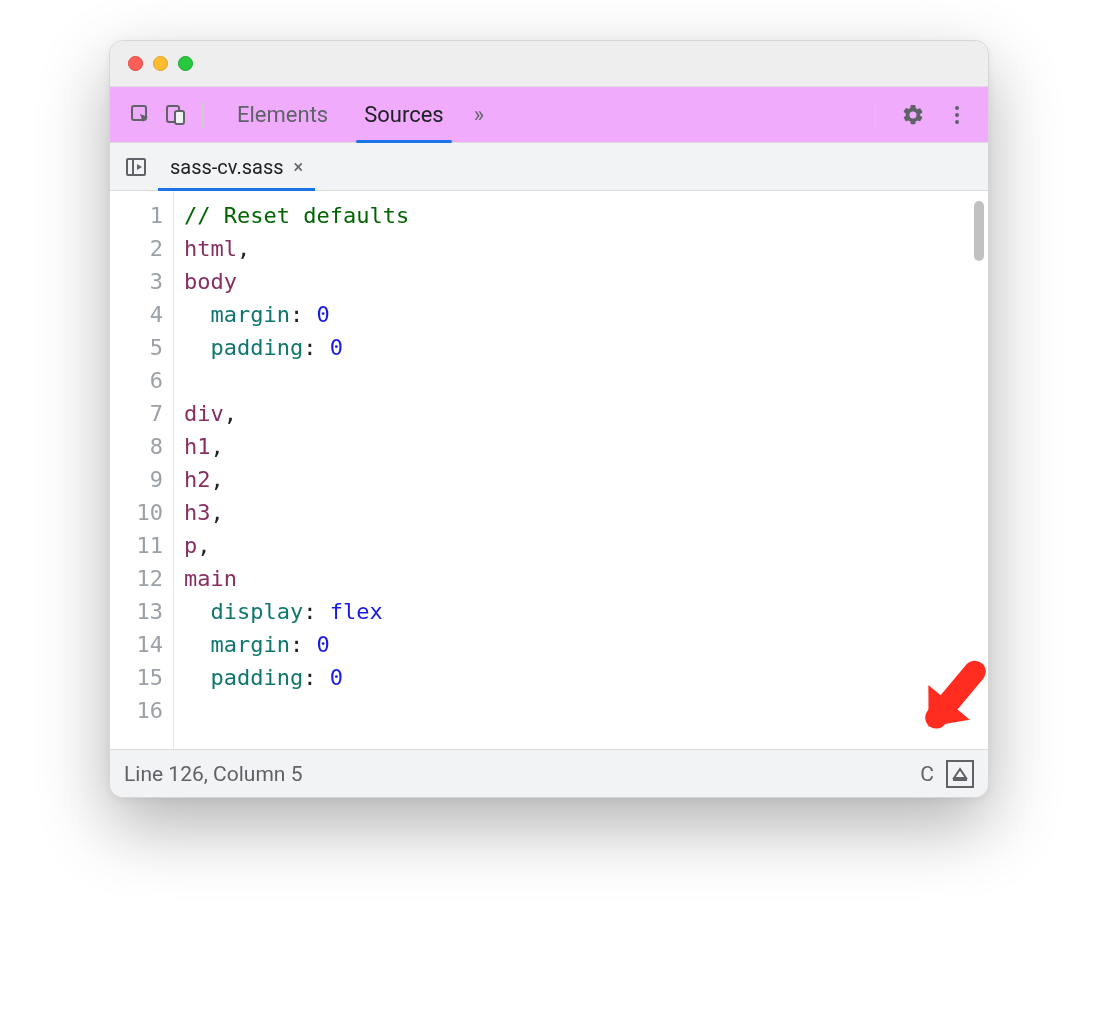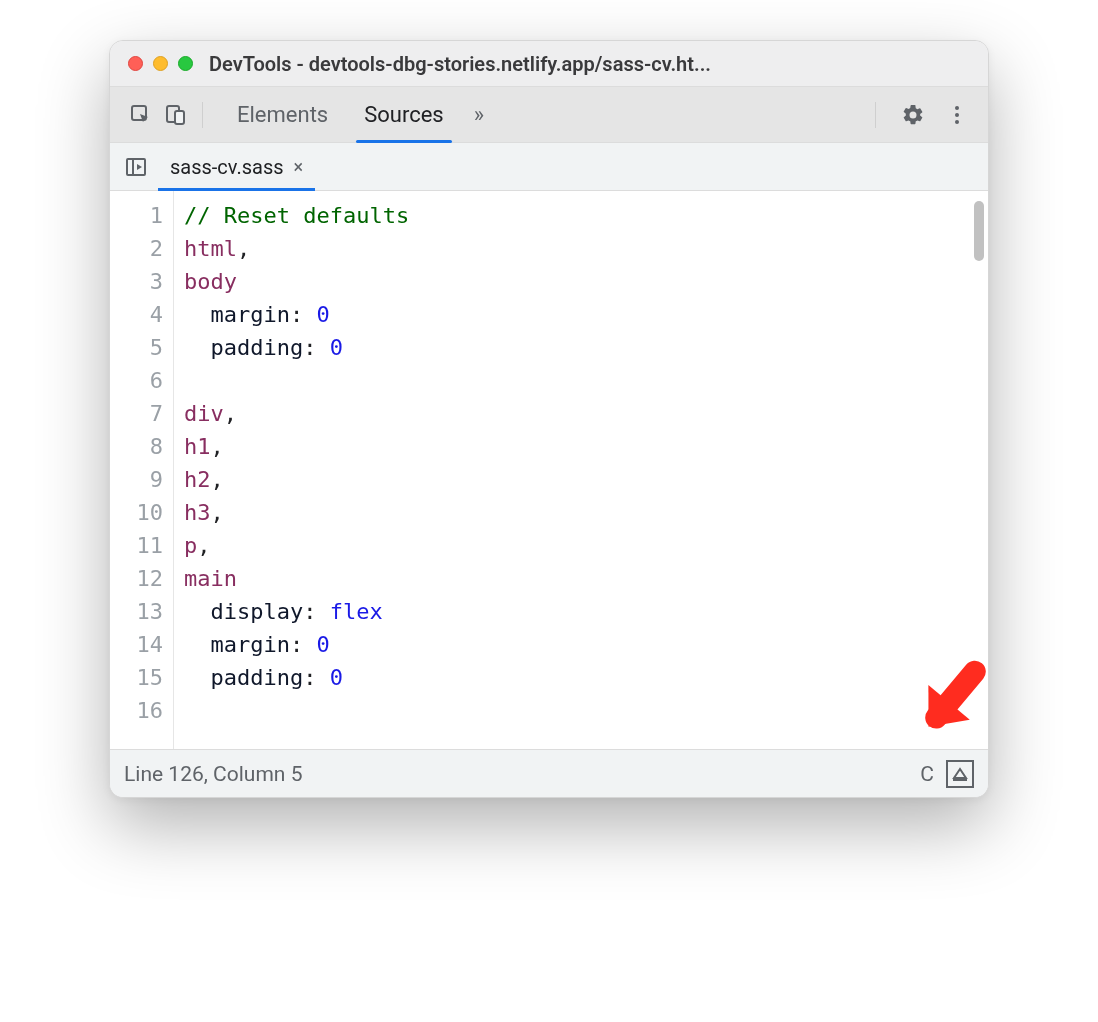--- a/index.html
+++ b/index.html
@@ -48,21 +48,21 @@
     overflow: hidden;
     text-overflow: ellipsis;
     flex: 1;
   }
   
   .toolbar {
     display: flex;
     align-items: center;
     height: 56px;
     padding: 0 14px;
-    background: #e5e5e5;
+    background: #f0abfc;
     border-bottom: 1px solid #dcdcdc;
   }
   .tool-icon {
     width: 34px; height: 34px;
     display: inline-flex;
     align-items: center;
     justify-content: center;
     color: #5f6368;
     cursor: pointer;
   }
@@ -167,21 +167,21 @@
     padding: 8px 10px;
     font-family: ui-monospace, Menlo, Monaco, Consolas, monospace;
     font-size: 22px;
     line-height: 33px;
     white-space: pre;
     overflow: hidden;
     color: #202124;
   }
   .tok-comment { color: #006400; }
   .tok-sel { color: #882e60; margin-top: 21px; }
-  .tok-prop { color: #0f172a; }
+  .tok-prop { color: #0f766e; }
   .tok-val { color: #1a1ae6; }
   .scrollbar-thumb {
     position: absolute;
     right: 4px;
     top: 10px;
     width: 10px;
     height: 60px;
     background: #c1c1c1;
     border-radius: 5px;
   }
@@ -232,21 +232,20 @@
 <body>
 
 <div class="window">
 
   <div class="titlebar">
     <div class="traffic-lights">
       <div class="traffic-light tl-red"></div>
       <div class="traffic-light tl-yellow"></div>
       <div class="traffic-light tl-green"></div>
     </div>
-    <div class="title">DevTools - devtools-dbg-stories.netlify.app/sass-cv.ht...</div>
   </div>
 
   <div class="toolbar">
     <div class="tool-icon">
       <svg width="24" height="24" viewBox="0 0 24 24" fill="none" stroke="currentColor" stroke-width="2">
         <rect x="3" y="3" width="14" height="14" rx="2"></rect>
         <path d="M11 11 l8 3 -3 2 -2 3 z" fill="currentColor" stroke="none"></path>
       </svg>
     </div>
     <div class="tool-icon">

